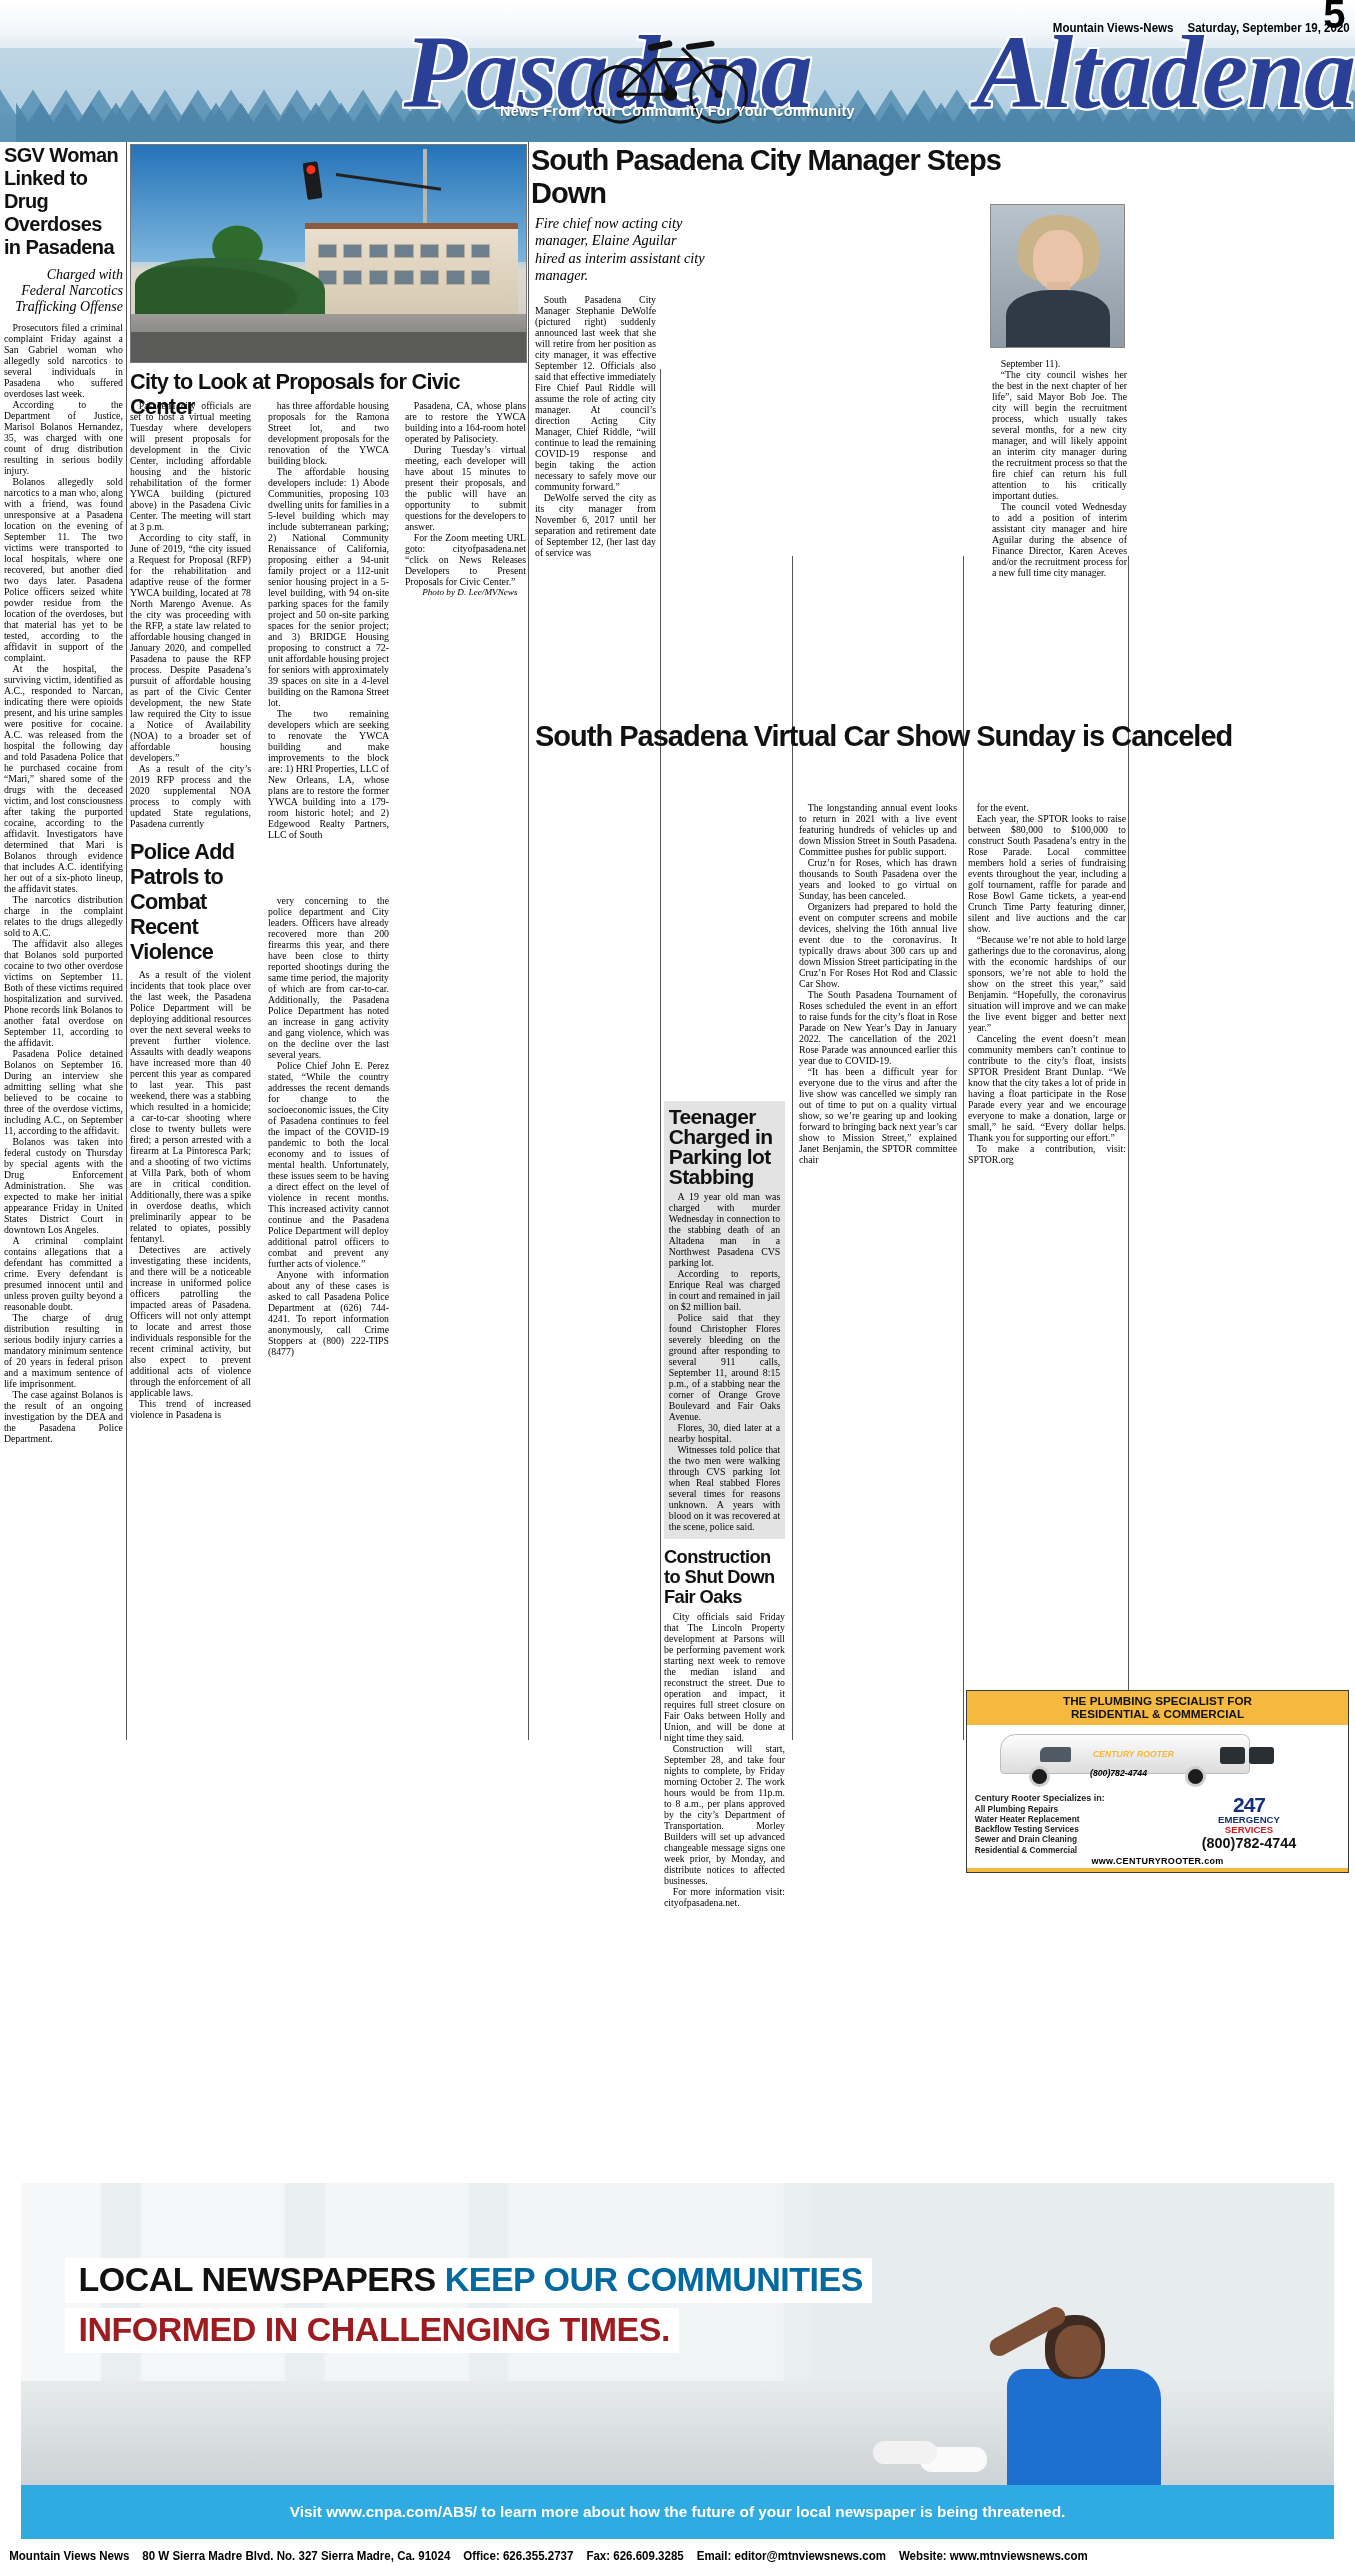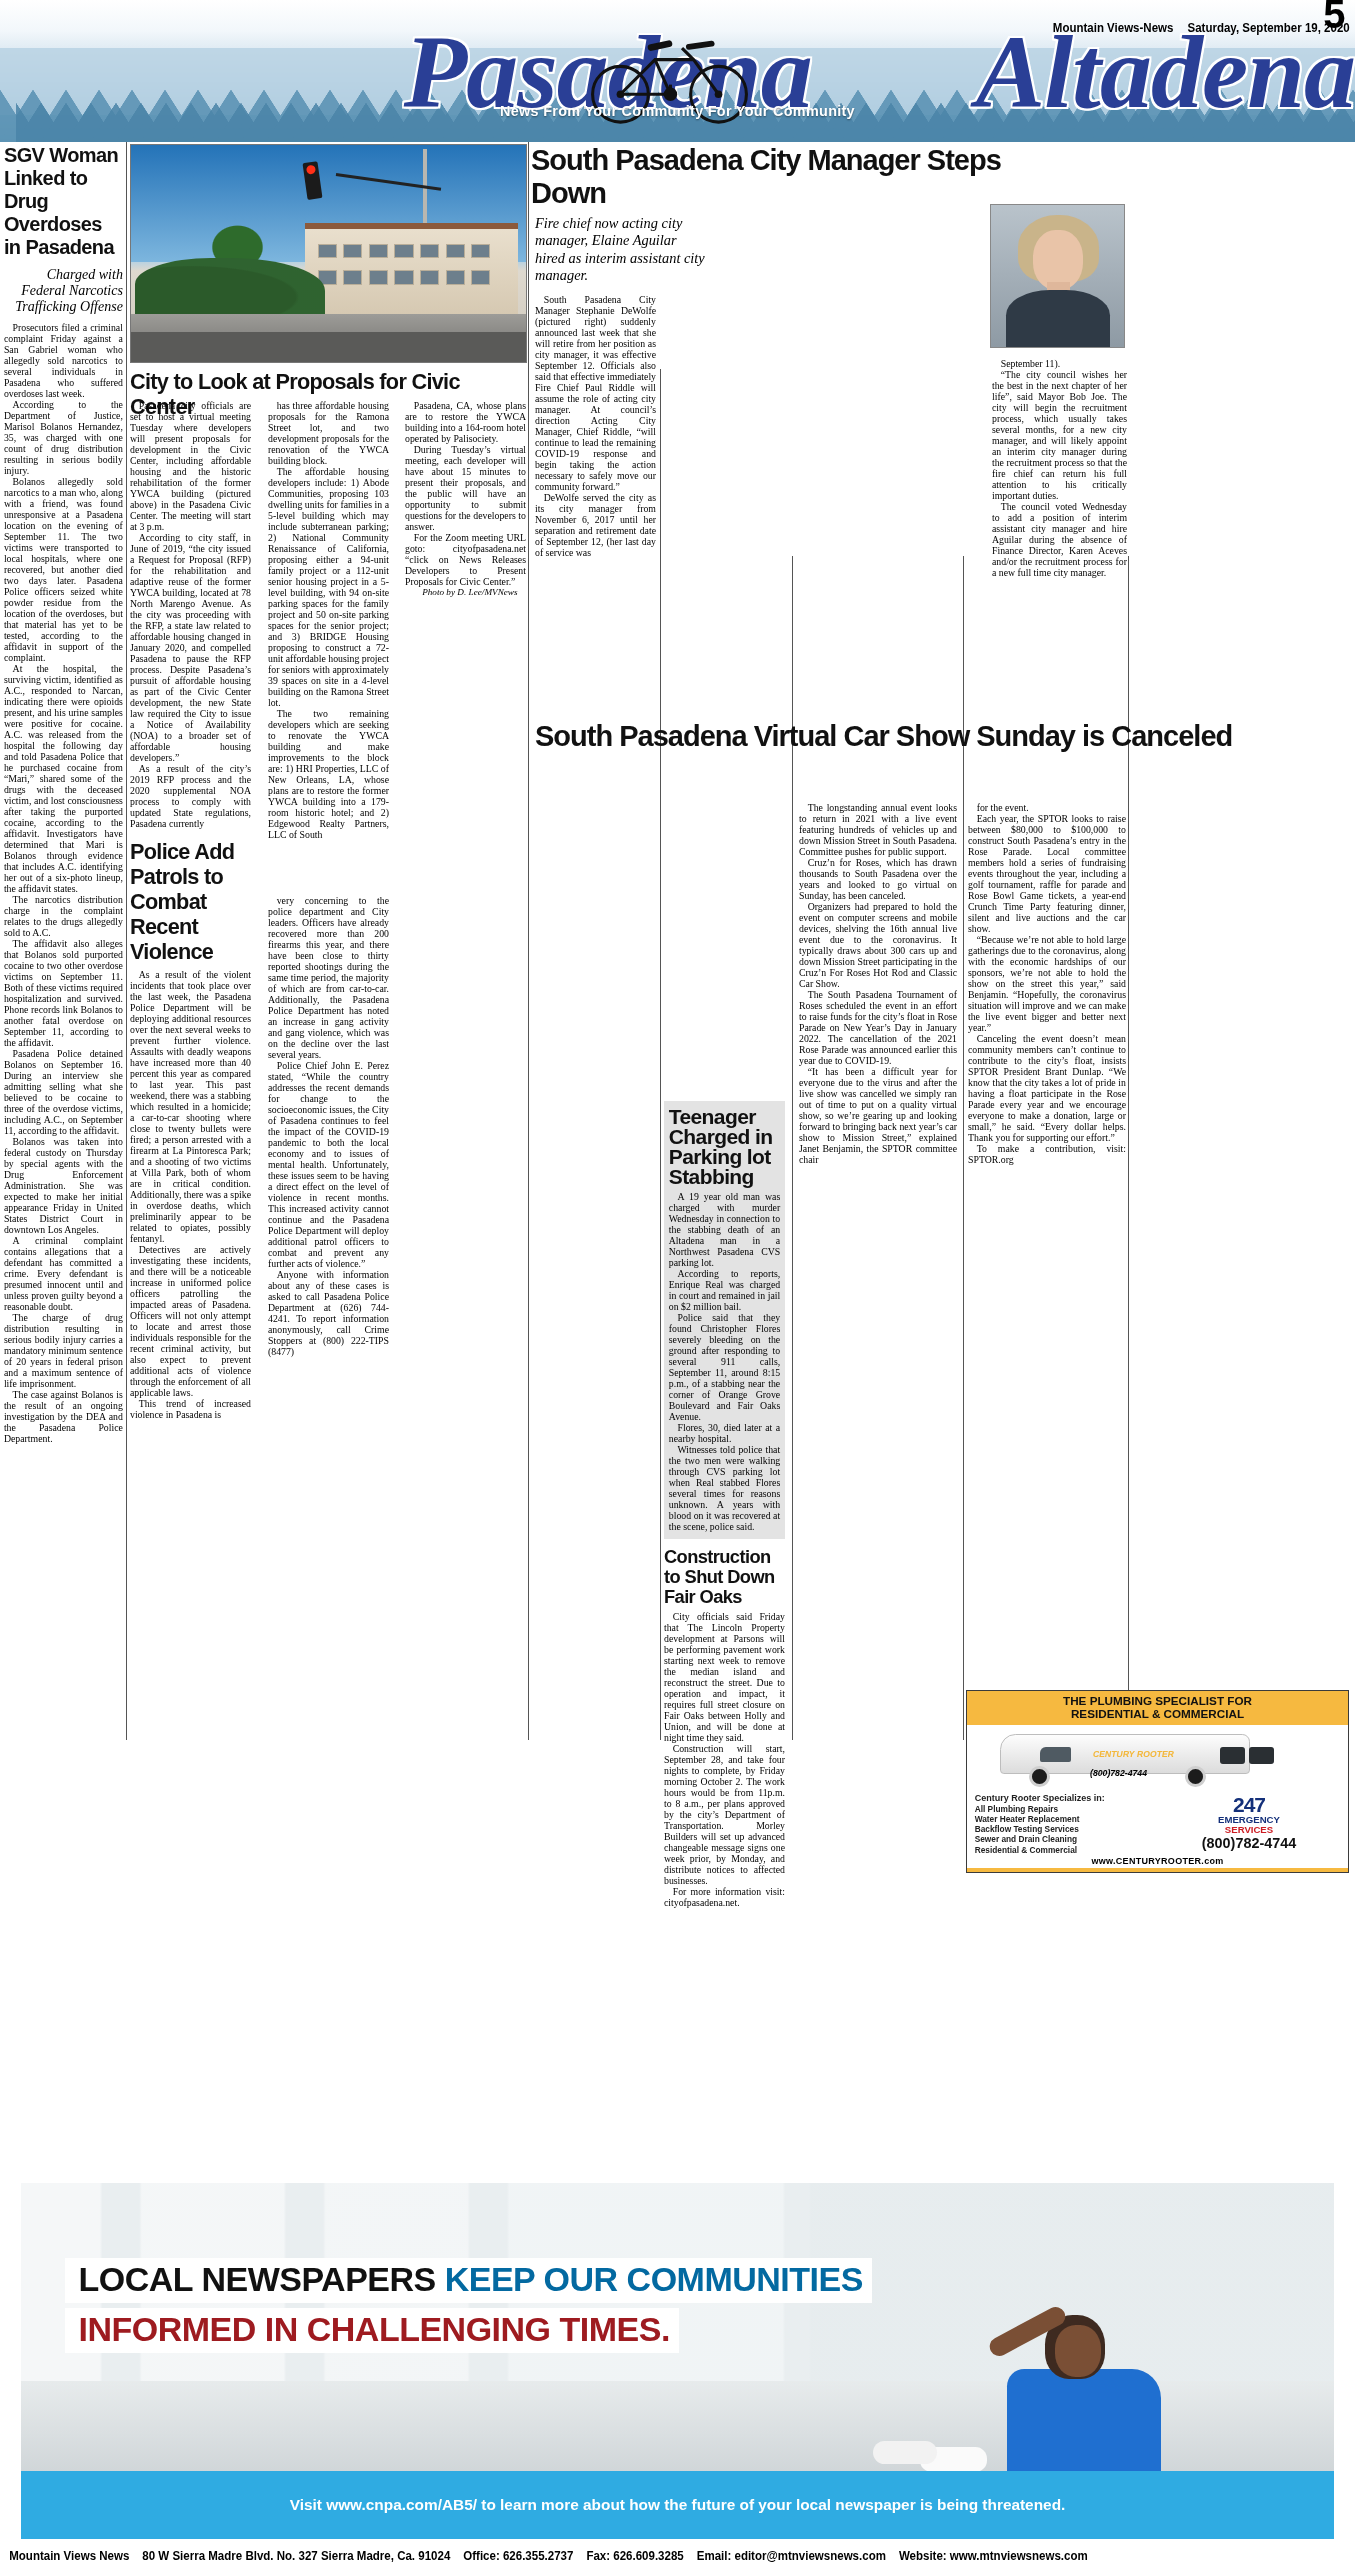--- a/index.html
+++ b/index.html
@@ -311,21 +311,21 @@
     font-weight:bold;
     letter-spacing:-0.5px;
     padding:1.9px 9.6px 3.9px 13.5px;
     white-space:nowrap;
   }
   .cnpa-line1 { left:44px; top:75px; font-size:34px; line-height:39px; }
   .cnpa-line2 { left:44px; top:125px; font-size:34px; line-height:39px; }
   .cnpa-line1 .k { color:#111; } .cnpa-line1 .r { color:#0369a1; }
   .cnpa-line2 .r { color:#9e1b20; }
   .cnpa-strip {
-    position:absolute; left:0; right:0; bottom:0; height:68px;
+    position:absolute; left:0; right:0; bottom:0; height:54px;
     background:#2fabe2;
     color:#fff;
     font-family:"Liberation Sans", sans-serif;
     font-weight:bold;
     font-size:15.4px;
     display:flex; align-items:center; justify-content:center;
     text-align:center;
   }
 
   

